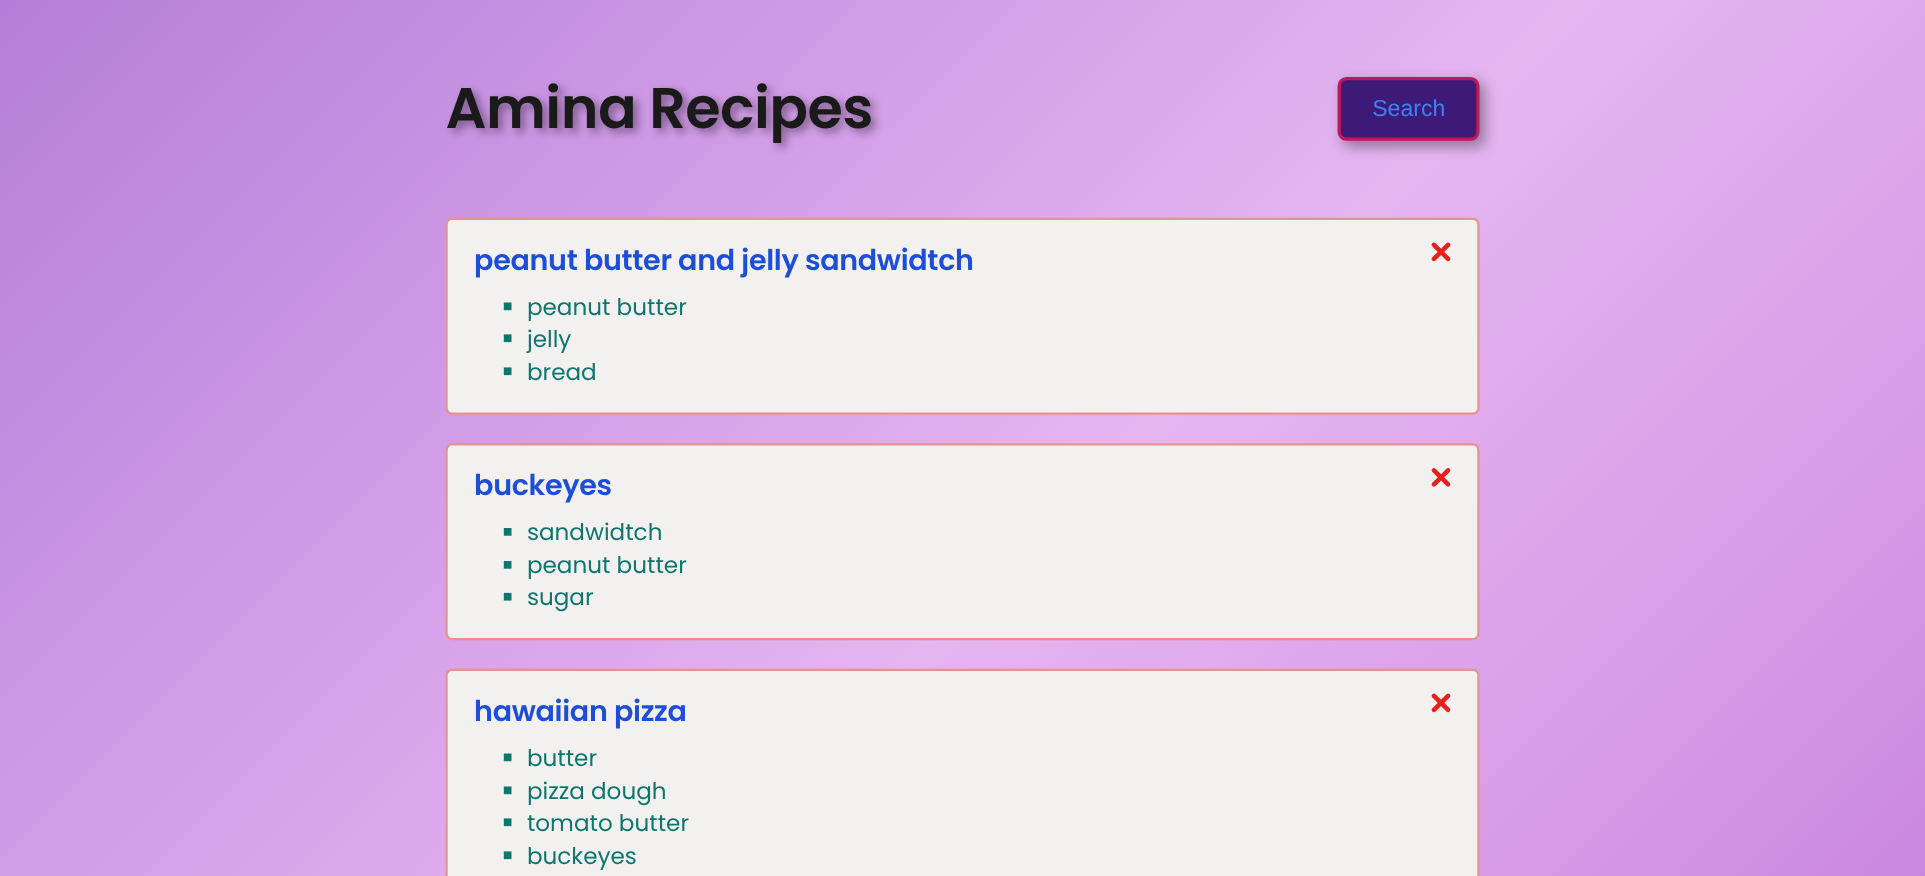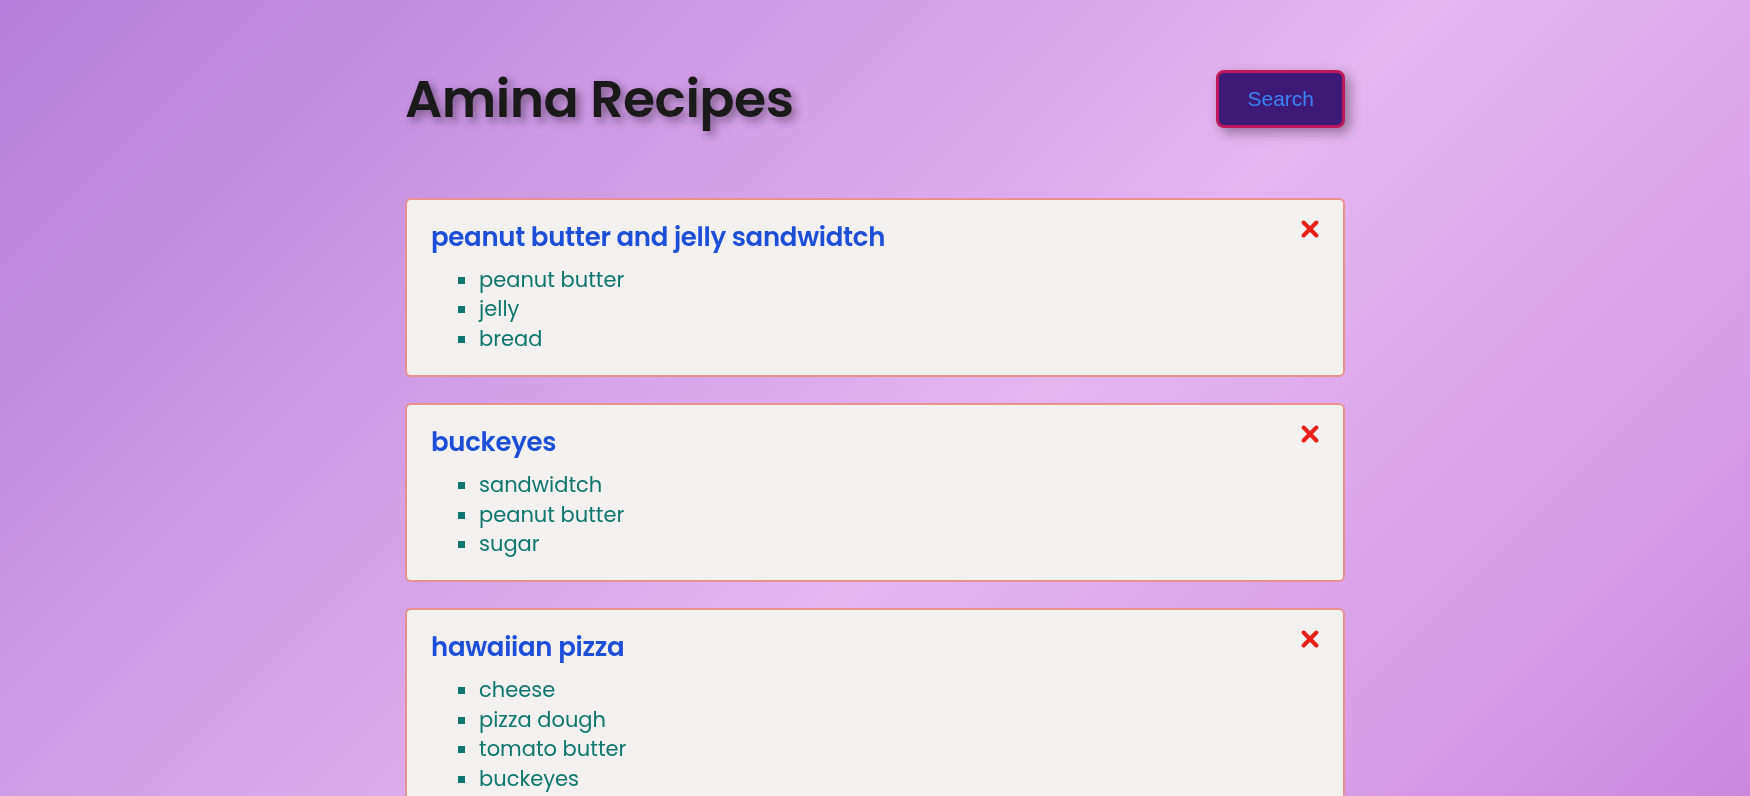--- a/index.html
+++ b/index.html
@@ -142,21 +142,21 @@
 
     <div class="recipe-card">
       <span class="close-icon">
         <svg viewBox="0 0 24 24" fill="none" stroke="#e8201a" stroke-width="4.5" stroke-linecap="round">
           <line x1="5" y1="5" x2="19" y2="19"></line>
           <line x1="19" y1="5" x2="5" y2="19"></line>
         </svg>
       </span>
       <h2 class="recipe-title">hawaiian pizza</h2>
       <ul class="recipe-ingredients">
-        <li>cheese</li>
+        <li>butter</li>
         <li>pizza dough</li>
         <li>tomato butter</li>
         <li>buckeyes</li>
       </ul>
     </div>
 
   </div>
 </div>
 
 </body></html>

